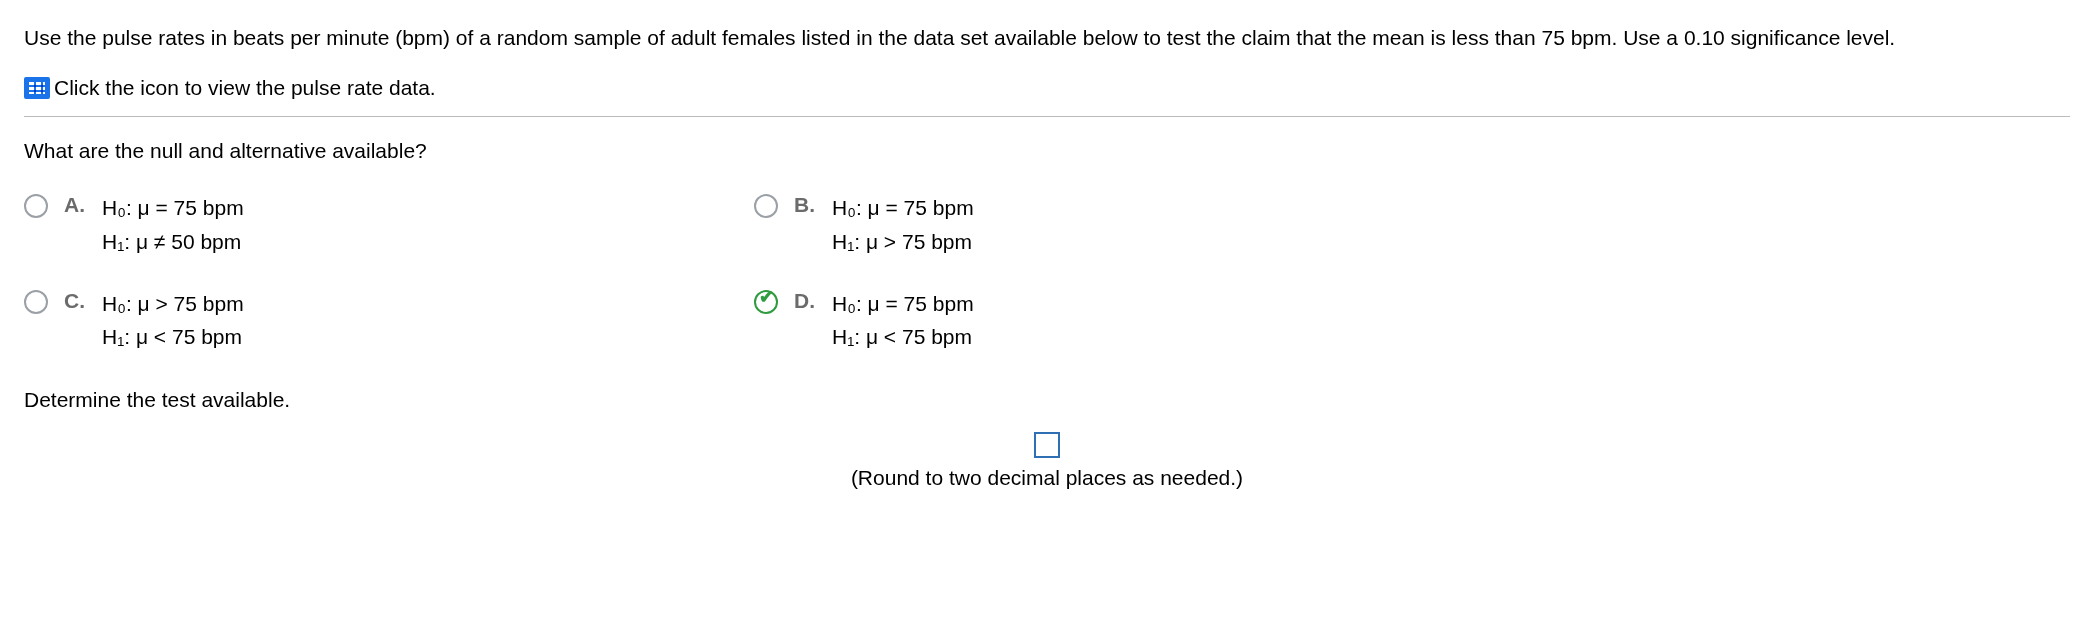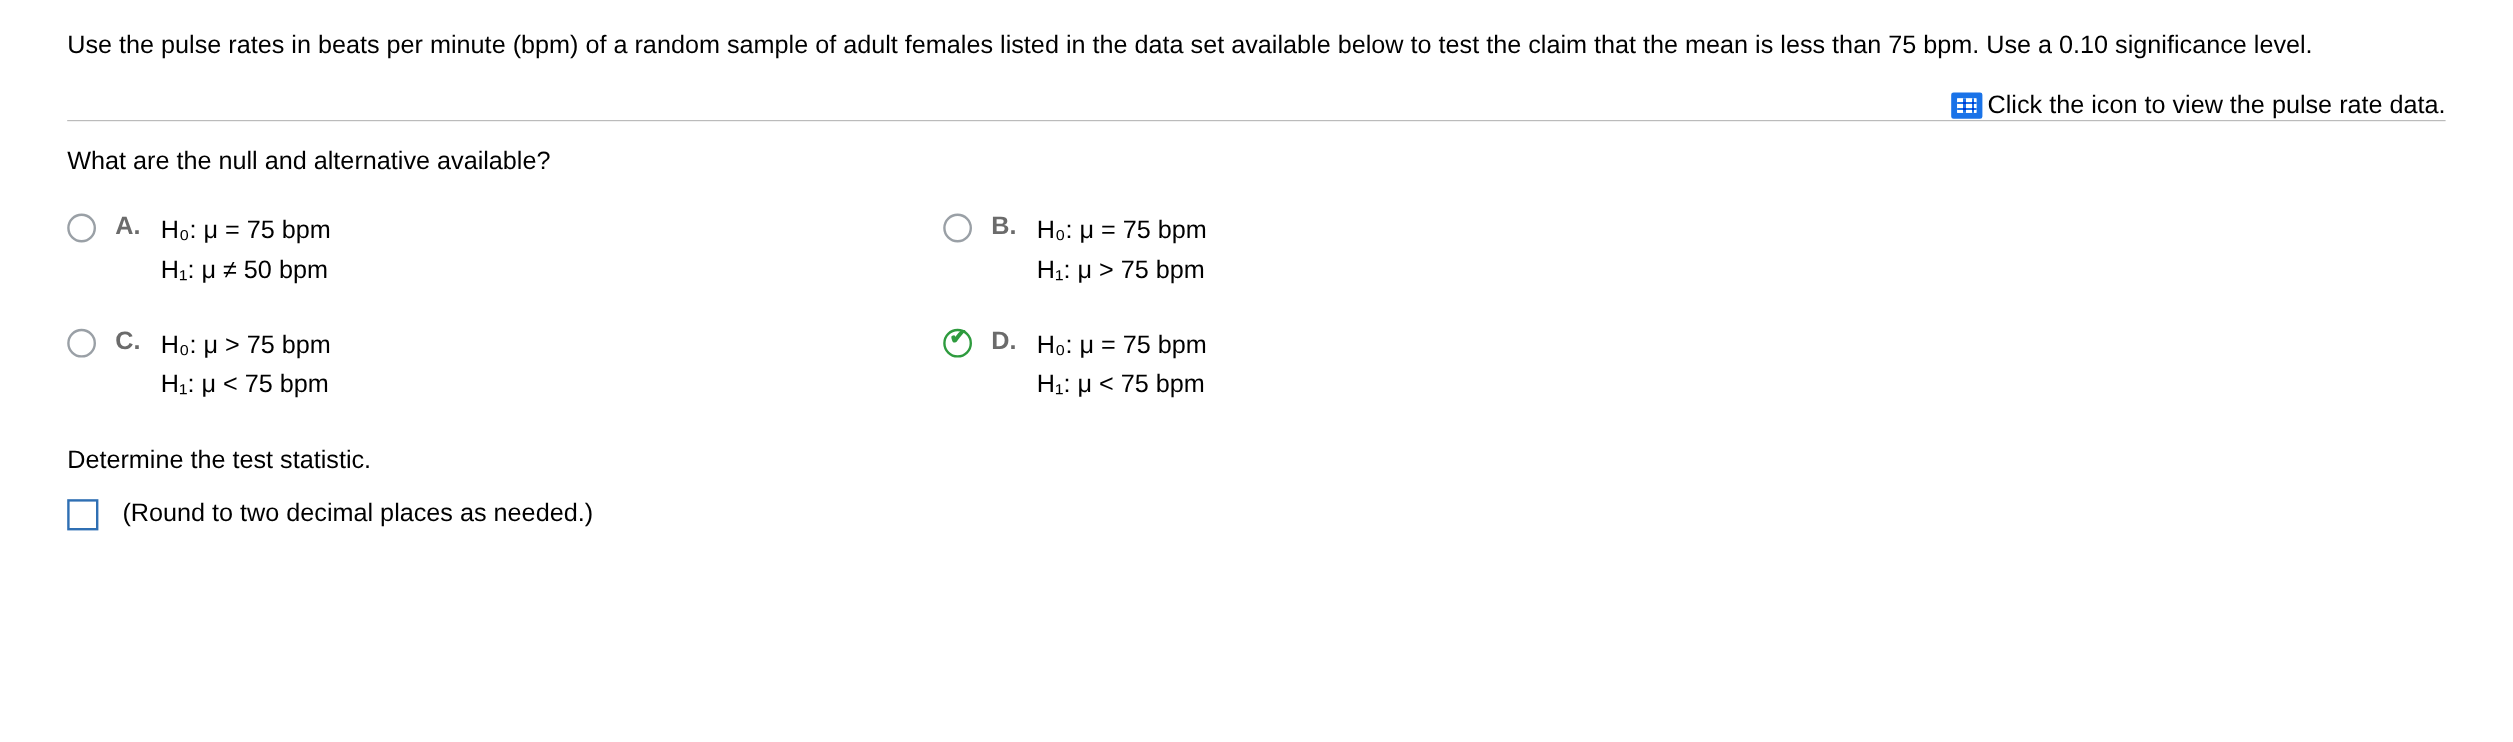--- a/index.html
+++ b/index.html
@@ -1,34 +1,34 @@
 <!DOCTYPE html>
 <html><head>
 <meta charset="utf-8">
 <style>
   html,body{margin:0;padding:0;font-family:Arial,Helvetica,sans-serif;font-size:21px;color:#000;background:#fff}
-  .wrap{padding:24px 56px;}
+  .wrap{padding:24px 24px;}
   .intro{line-height:1.35;margin-bottom:24px;}
-  .datalink{display:flex;align-items:center;gap:4px;justify-content:flex-end;}
+  .datalink{display:flex;align-items:center;gap:4px;margin-bottom:16px;}
   .tbl-icon{width:26px;height:22px;border:2px solid #1a73e8;background:#1a73e8;position:relative;box-sizing:border-box;border-radius:2px;}
   .tbl-icon::before{content:"";position:absolute;left:3px;right:3px;top:3px;bottom:3px;background:
     repeating-linear-gradient(to bottom,#fff 0 3px,#1a73e8 3px 5px),
     repeating-linear-gradient(to right,#fff 0 5px,#1a73e8 5px 7px);
     background-blend-mode:multiply;}
   hr{border:none;border-top:1px solid #bbb;margin:0 0 22px 0;}
   .q1{margin-bottom:28px;}
   .options{display:grid;grid-template-columns:1fr 1fr;column-gap:60px;row-gap:28px;max-width:1400px;margin-bottom:34px;}
   .opt{display:flex;align-items:flex-start;gap:16px;}
   .radio{appearance:none;-webkit-appearance:none;width:20px;height:20px;border:2px solid #9aa0a6;border-radius:50%;margin-top:3px;flex:0 0 auto;cursor:pointer;position:relative;}
   .radio.correct{border-color:#2e9b3e;}
   .radio.correct::after{content:"✔";color:#2e9b3e;position:absolute;left:3px;top:-6px;font-size:18px;font-weight:bold;}
   .letter{color:#6b6b6b;font-weight:bold;width:22px;flex:0 0 auto;margin-top:2px;}
   .hyp{line-height:1.6;}
   .q2{margin-bottom:20px;}
-  .answer-row{display:flex;align-items:flex-start;gap:20px;}
+  .answer-row{display:flex;align-items:center;gap:8px;flex-direction:column;}
   .blank{width:26px;height:26px;border:2px solid #2f6fb3;background:#fff;box-sizing:border-box;}
 </style>
 </head>
 <body>
 
 <div class="wrap">
 
   <div class="intro">Use the pulse rates in beats per minute (bpm) of a random sample of adult females listed in the data set available below to test the claim that the mean is less than 75 bpm. Use a 0.10 significance level.</div>
 
   <div class="datalink">
@@ -73,20 +73,20 @@
       <span class="radio correct"></span>
       <span class="letter">D.</span>
       <div class="hyp">
         <div>H₀: μ = 75 bpm</div>
         <div>H₁: μ &lt; 75 bpm</div>
       </div>
     </div>
 
   </div>
 
-  <div class="q2">Determine the test statistic.</div>
+  <div class="q2">Determine the test available.</div>
 
   <div class="answer-row">
     <span class="blank"></span>
     <span>(Round to two decimal places as needed.)</span>
   </div>
 
 </div>
 
 </body></html>

